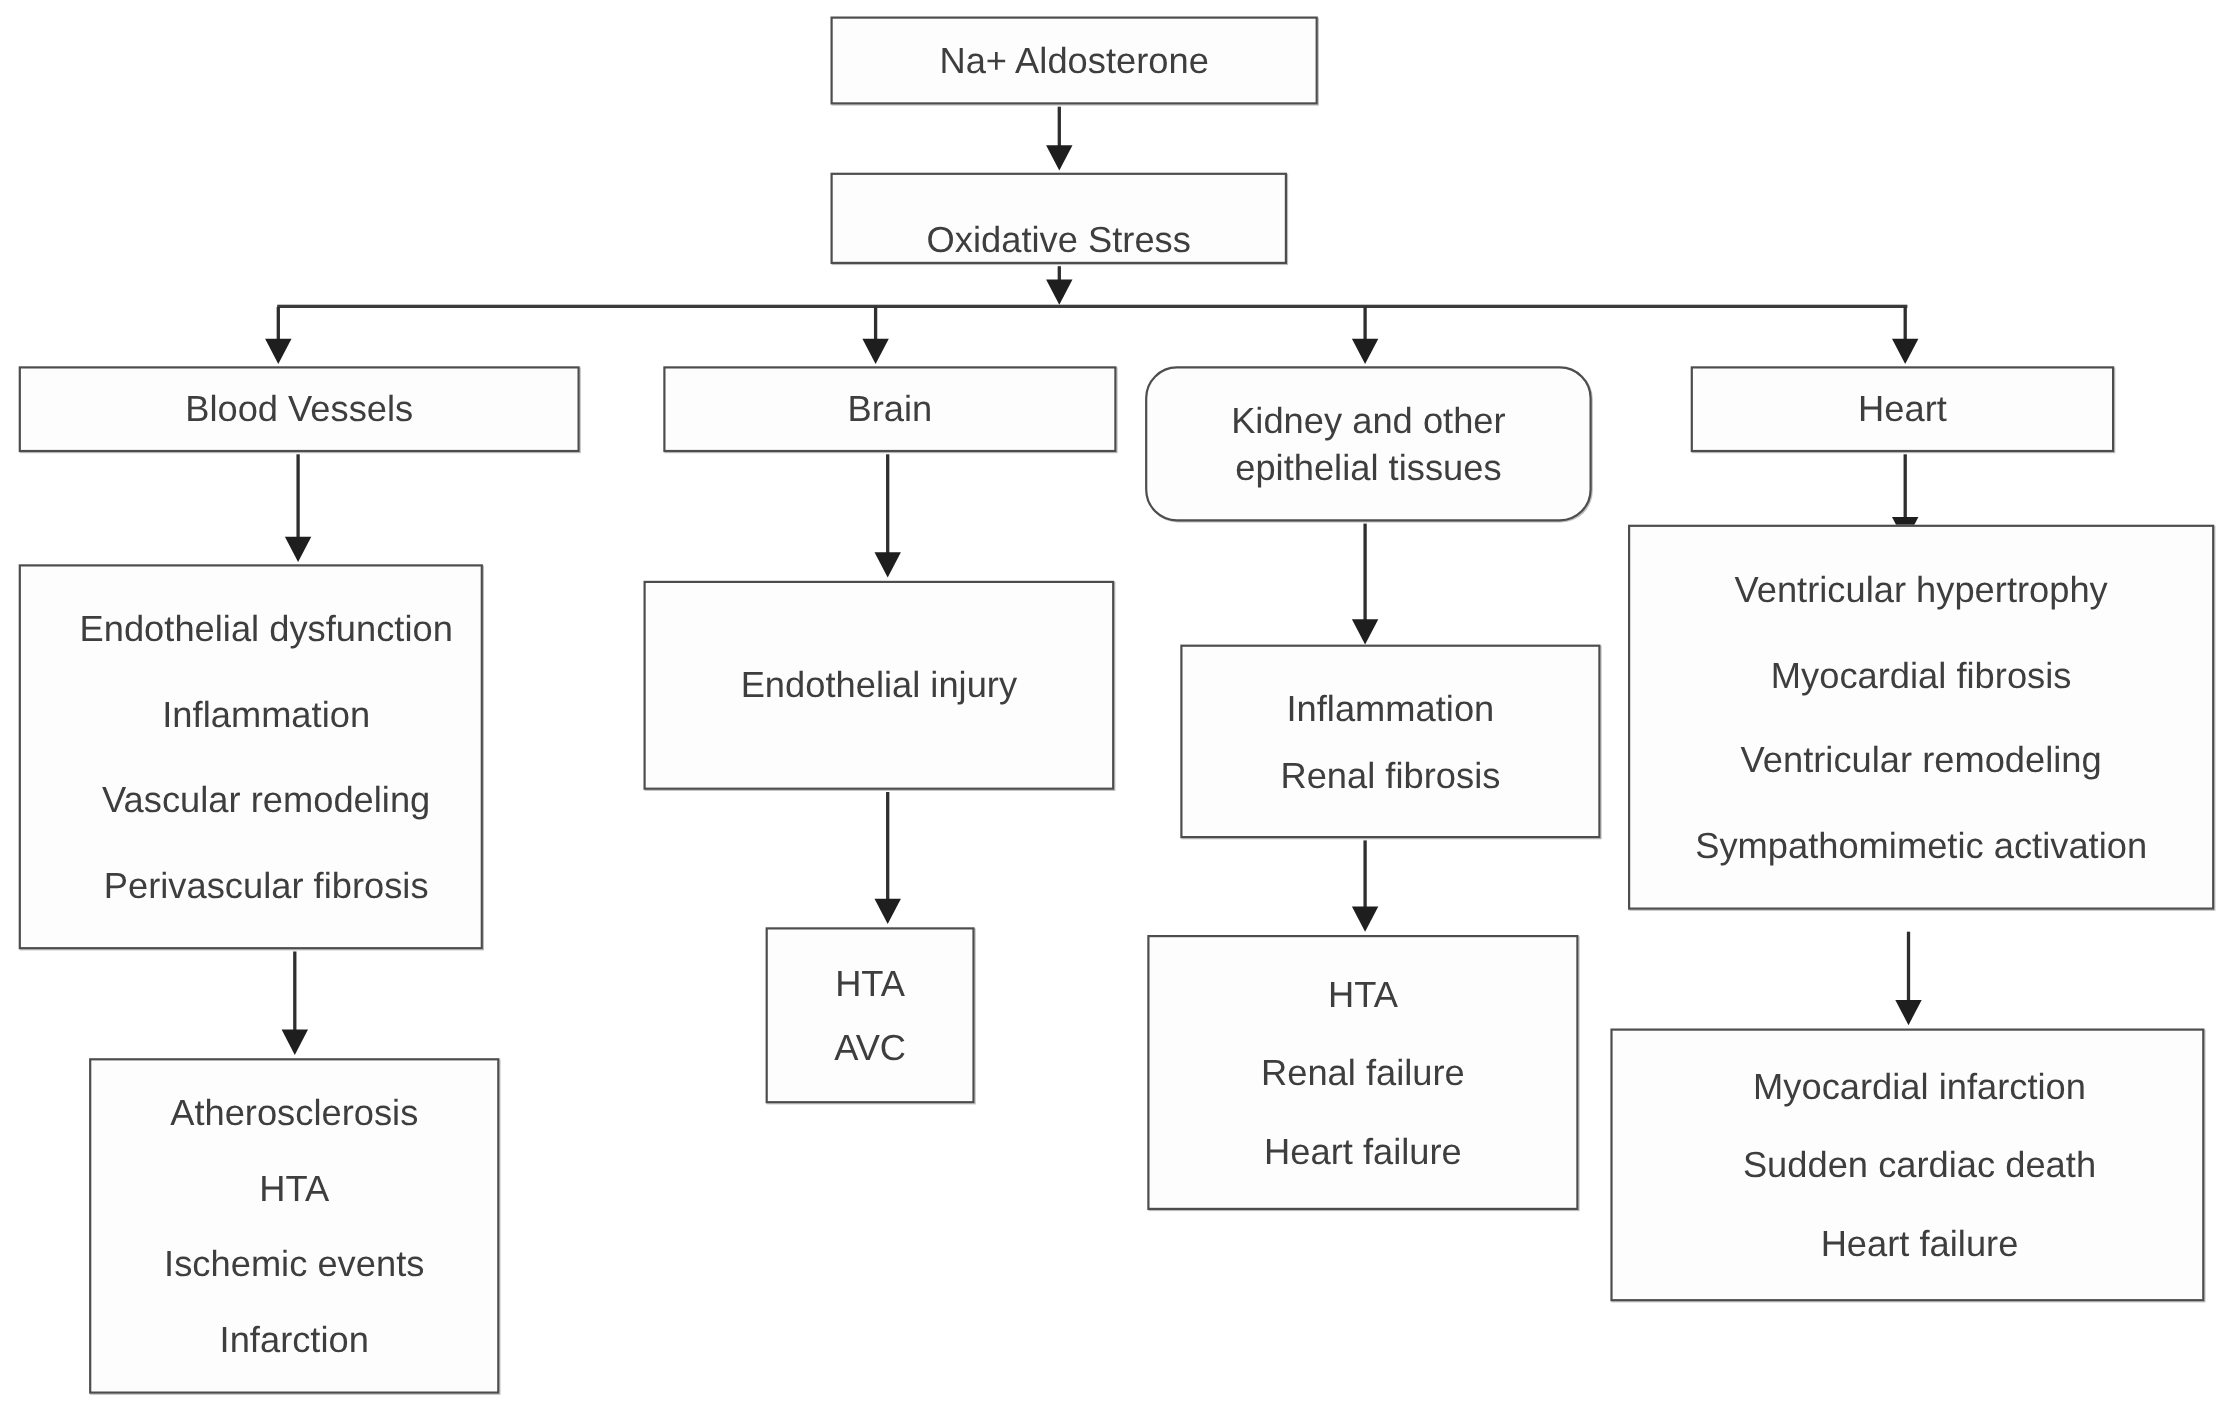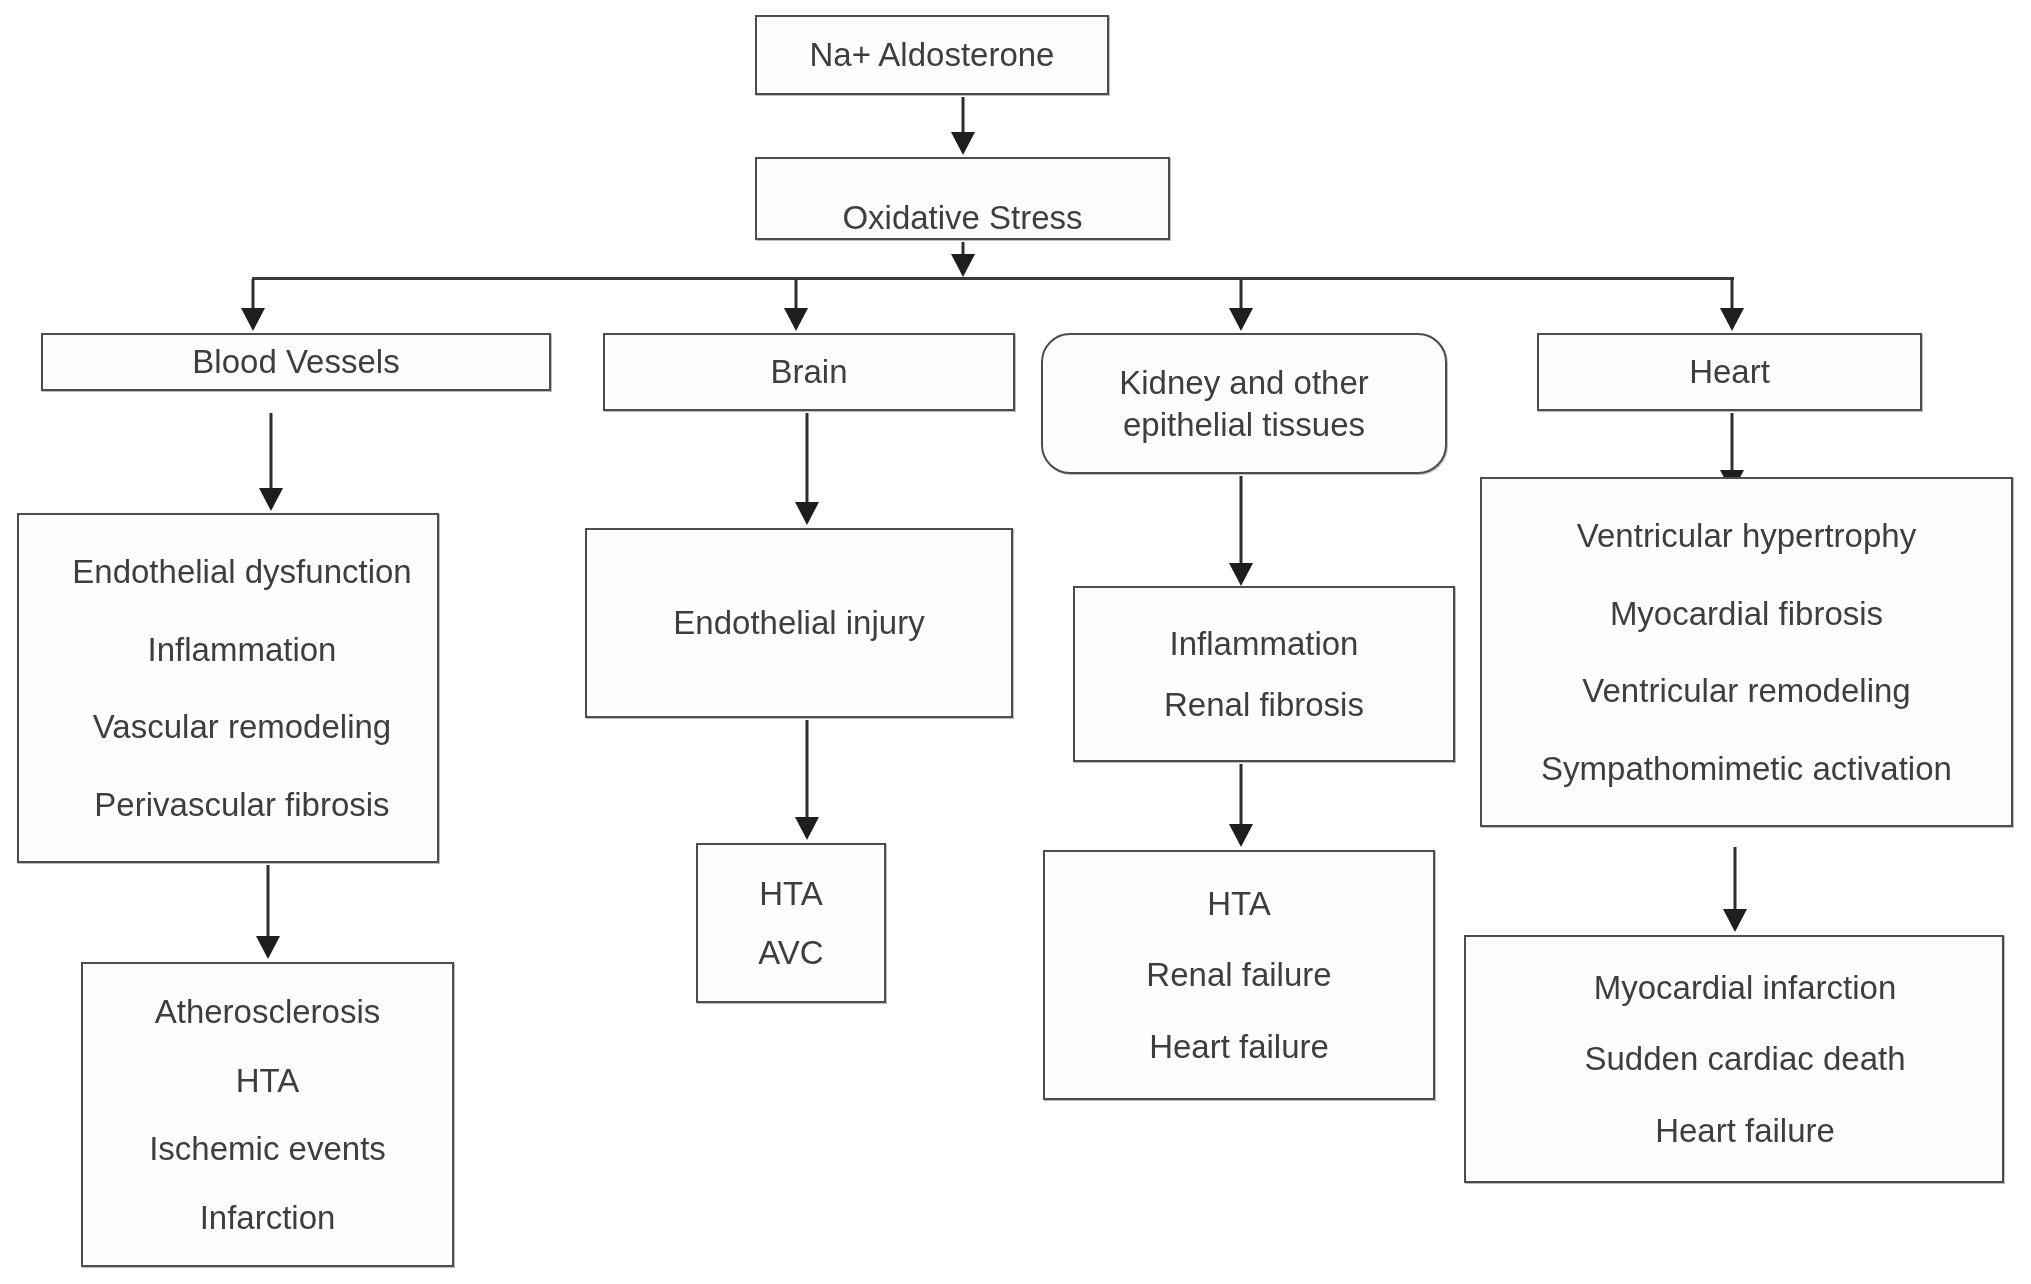--- a/index.html
+++ b/index.html
@@ -64,21 +64,21 @@
   .plainline {
     position: absolute;
     background: #3a3a3a;
   }
 </style>
 </head>
 <body>
 
 <div id="canvas">
 
-  <div class="box" style="left:755px; top:15px; width:354px; height:80px;">
+  <div class="box" style="left:755px; top:15px; width:443px; height:80px;">
     <span class="line">Na+ Aldosterone</span>
   </div>
 
   <div class="arrow" style="left:950px; top:97px; height:58px;">
     <div class="shaft"></div>
     <div class="head"></div>
   </div>
 
   <div class="box" style="left:755px; top:157px; width:415px; height:83px;justify-content:flex-end;">
     <span class="line">Oxidative Stress</span>
@@ -101,21 +101,21 @@
   </div>
   <div class="arrow" style="left:1228px; top:279px; height:52px;">
     <div class="shaft"></div>
     <div class="head"></div>
   </div>
   <div class="arrow" style="left:1719px; top:279px; height:52px;">
     <div class="shaft"></div>
     <div class="head"></div>
   </div>
 
-  <div class="box" style="left:17px; top:333px; width:510px; height:58px;margin-left:24px;">
+  <div class="box" style="left:17px; top:333px; width:510px; height:78px;">
     <span class="line">Blood Vessels</span>
   </div>
 
   <div class="box" style="left:603px; top:333px; width:412px; height:78px;">
     <span class="line">Brain</span>
   </div>
 
   <div class="box" style="left:1041px; top:333px; width:406px; height:141px;border-radius:29px;">
     <span class="line" style="max-width:360px;">Kidney and other epithelial tissues</span>
   </div>

